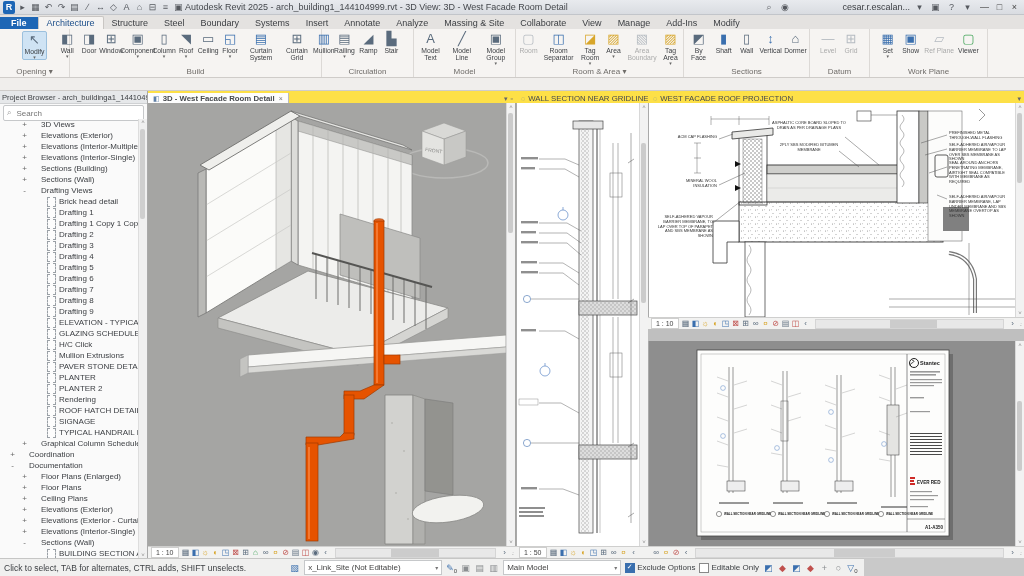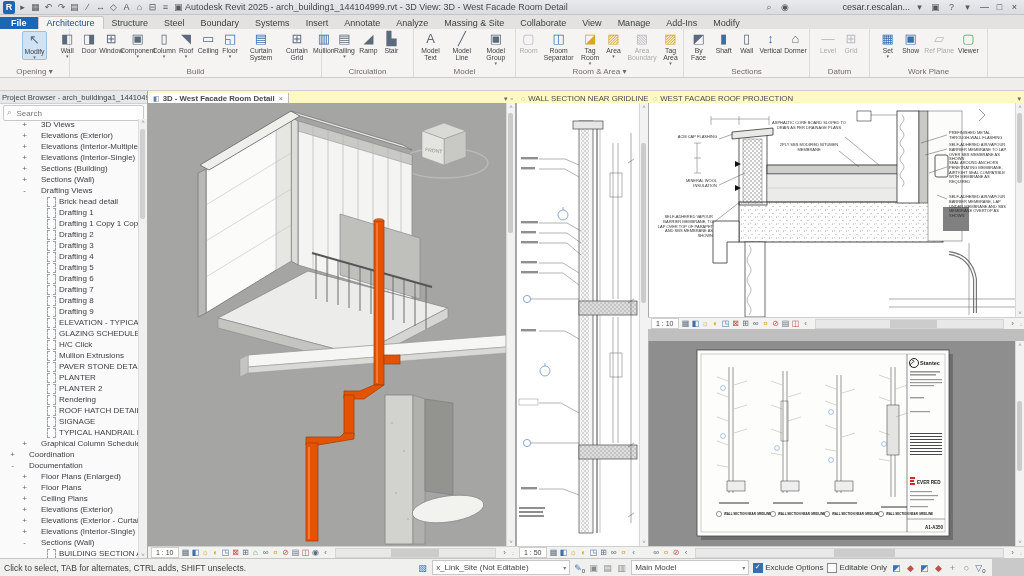--- a/index.html
+++ b/index.html
@@ -48,21 +48,21 @@
   #pb-tree{position:absolute;left:0;top:28px;right:8px;bottom:0;overflow:hidden;}
   .trow{height:11px;display:flex;align-items:center;font-size:8px;color:#3a3d41;white-space:nowrap;overflow:hidden;}
   .trow .exp{width:9px;display:inline-block;text-align:center;color:#666;font-size:8px;flex:0 0 auto;}
   .trow .dicon{width:7px;height:8px;border:1px dashed #9aa0a6;background:#fdfdfd;display:inline-block;margin-right:3px;flex:0 0 auto;}
   .trow .dicon.none{visibility:hidden;}
   .trow.d1{padding-left:8px;} .trow.d2{padding-left:20px;} .trow.d3{padding-left:38px;}
   #pb-scroll{position:absolute;right:0;top:28px;width:8px;bottom:0;background:#f0f0f0;border-left:1px solid #ddd;font-size:6px;color:#888;text-align:center;}
   #pb-thumb{position:absolute;left:1px;top:10px;width:5px;height:90px;background:#cfcfcf;border-radius:2px;}
 
   
-  .vtabbar{position:absolute;height:16px;background:#fef9c3;display:flex;align-items:center;font-size:7.8px;color:#46494d;box-sizing:border-box;border-bottom:1px solid #b9bbbe;}
+  .vtabbar{position:absolute;height:16px;background:#fde047;display:flex;align-items:center;font-size:7.8px;color:#46494d;box-sizing:border-box;border-bottom:1px solid #b9bbbe;}
   .vtab{height:12px;display:flex;align-items:center;gap:3px;padding:0 5px;background:#fdfdfd;border-right:1px solid #b9bbbe;white-space:nowrap;}
   .vtab.inactive{background:transparent;border-right:none;}
   .vticon{font-size:7px;color:#5f7fa6;}
   .vtx{font-size:7px;color:#777;margin-left:1px;}
   .vtr{margin-left:auto;display:flex;gap:3px;padding-right:3px;color:#666;font-size:7px;}
   .canvas{position:absolute;box-sizing:border-box;}
   .vscroll{position:absolute;width:9px;background:#f2f2f2;border-left:1px solid #d8d8d8;box-sizing:border-box;}
   .vscroll .ar{position:absolute;left:0;width:100%;text-align:center;font-size:6px;color:#888;line-height:8px;}
   .vscroll .th{position:absolute;left:1px;width:5px;background:#cbcbcb;border-radius:2px;}
   .cbar{position:absolute;height:12px;background:#f2f2f1;border-top:1px solid #cfcfce;display:flex;align-items:center;font-size:7.5px;color:#444;box-sizing:border-box;padding:0 3px;gap:2px;}
@@ -88,21 +88,21 @@
   #v3cbar{left:648px;top:226px;width:376px;}
   #v4tab{left:648px;top:238px;width:376px;}
   #v4canvas{left:648px;top:250px;width:376px;height:205px;background:#8e8e8e;border-left:1px solid #a9a9a9;}
   #v4scroll{left:1015px;top:250px;height:205px;}
   #v4cbar{left:648px;top:455px;width:376px;}
 
   .ann{position:absolute;font-size:4px;line-height:1.2;color:#333;}
   .ar-r{text-align:right;} .ar-c{text-align:center;}
 
   
-  #statusbar{position:absolute;left:0;top:558px;width:992px;height:18px;background:#f0f0ef;border-top:1px solid #c6c6c5;display:flex;align-items:center;font-size:8.5px;color:#3d4044;box-sizing:border-box;padding:0 4px;gap:4px;}
+  #statusbar{position:absolute;left:0;top:558px;width:864px;height:18px;background:#f0f0ef;border-top:1px solid #c6c6c5;display:flex;align-items:center;font-size:8.5px;color:#3d4044;box-sizing:border-box;padding:0 4px;gap:4px;}
   #sb-hint{white-space:nowrap;}
   .sbsel{display:flex;align-items:center;border:1px solid #c6c8ca;background:#fff;height:13px;font-size:8px;padding:0 3px;gap:6px;color:#444;}
   .sbsel .car{font-size:6px;color:#777;}
   .sbchk{display:flex;align-items:center;gap:2px;font-size:8px;white-space:nowrap;}
   .box{width:8px;height:8px;border:1px solid #888;background:#fff;display:inline-block;position:relative;}
   .box.ck{background:#3a6fae;border-color:#3a6fae;}
   .box.ck:after{content:"✓";color:#fff;font-size:7px;position:absolute;left:0.5px;top:-1px;}
   .sbi{font-size:9px;min-width:11px;text-align:center;color:#5a6b7d;position:relative;}
   .sbi .bdg{font-size:6px;color:#444;position:relative;top:2px;}
   .sbi.red{color:#c0504d;} .sbi.blu{color:#3a6fae;} .sbi.gry{color:#8a8d90;}

